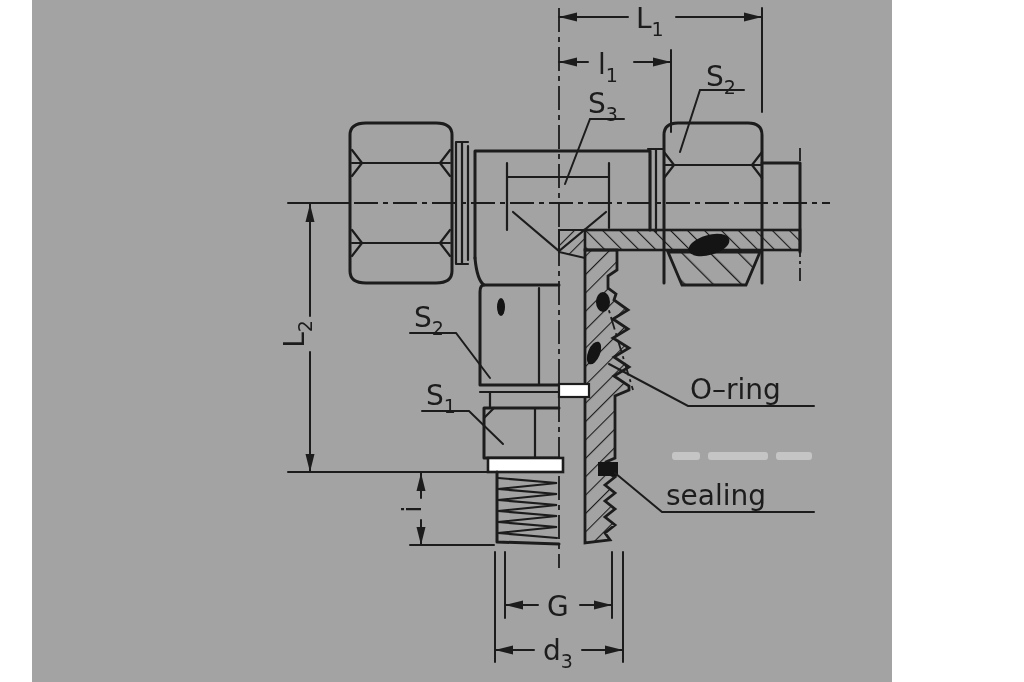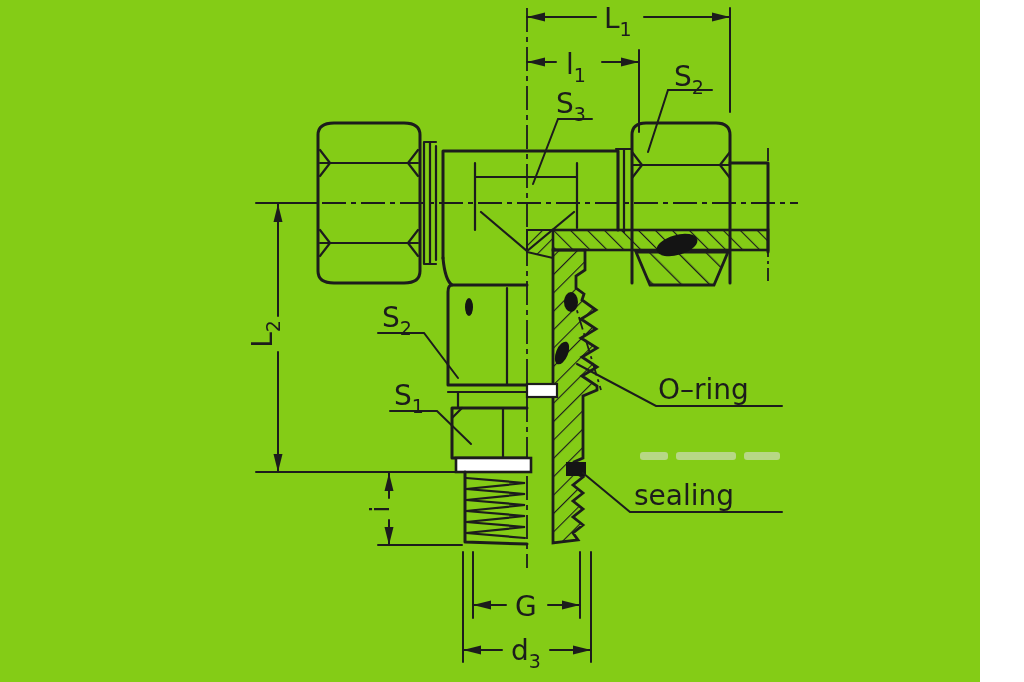--- a/index.html
+++ b/index.html
@@ -1,16 +1,16 @@
 <!DOCTYPE html>
 <html><head>
 <meta charset="utf-8">
 <style>
   html,body{margin:0;padding:0;background:#ffffff;}
-  .stage{position:relative;width:980px;height:682px;background:#84cc16;overflow:hidden;}
+  .stage{position:relative;width:860px;height:682px;background:#a3a3a3;overflow:hidden;margin-left:32px;}
   svg{display:block;}
   svg text{font-family:"DejaVu Sans","Liberation Sans",sans-serif;fill:#1c1c1c;font-weight:500;}
   .lbl{font-size:28px;}
   .lbl-sm{font-size:26px;}
   .sub{font-size:19px;}
   .outline{stroke:#1c1c1c;stroke-width:3;fill:none;stroke-linejoin:round;stroke-linecap:round;}
   .thin{stroke:#1c1c1c;stroke-width:2.2;fill:none;stroke-linecap:round;}
   .dim{stroke:#1c1c1c;stroke-width:2;fill:none;stroke-linecap:round;}
   .arrow{fill:#1c1c1c;stroke:none;}
   .cl{stroke:#1c1c1c;stroke-width:1.8;fill:none;stroke-dasharray:24 5 5 5;}

